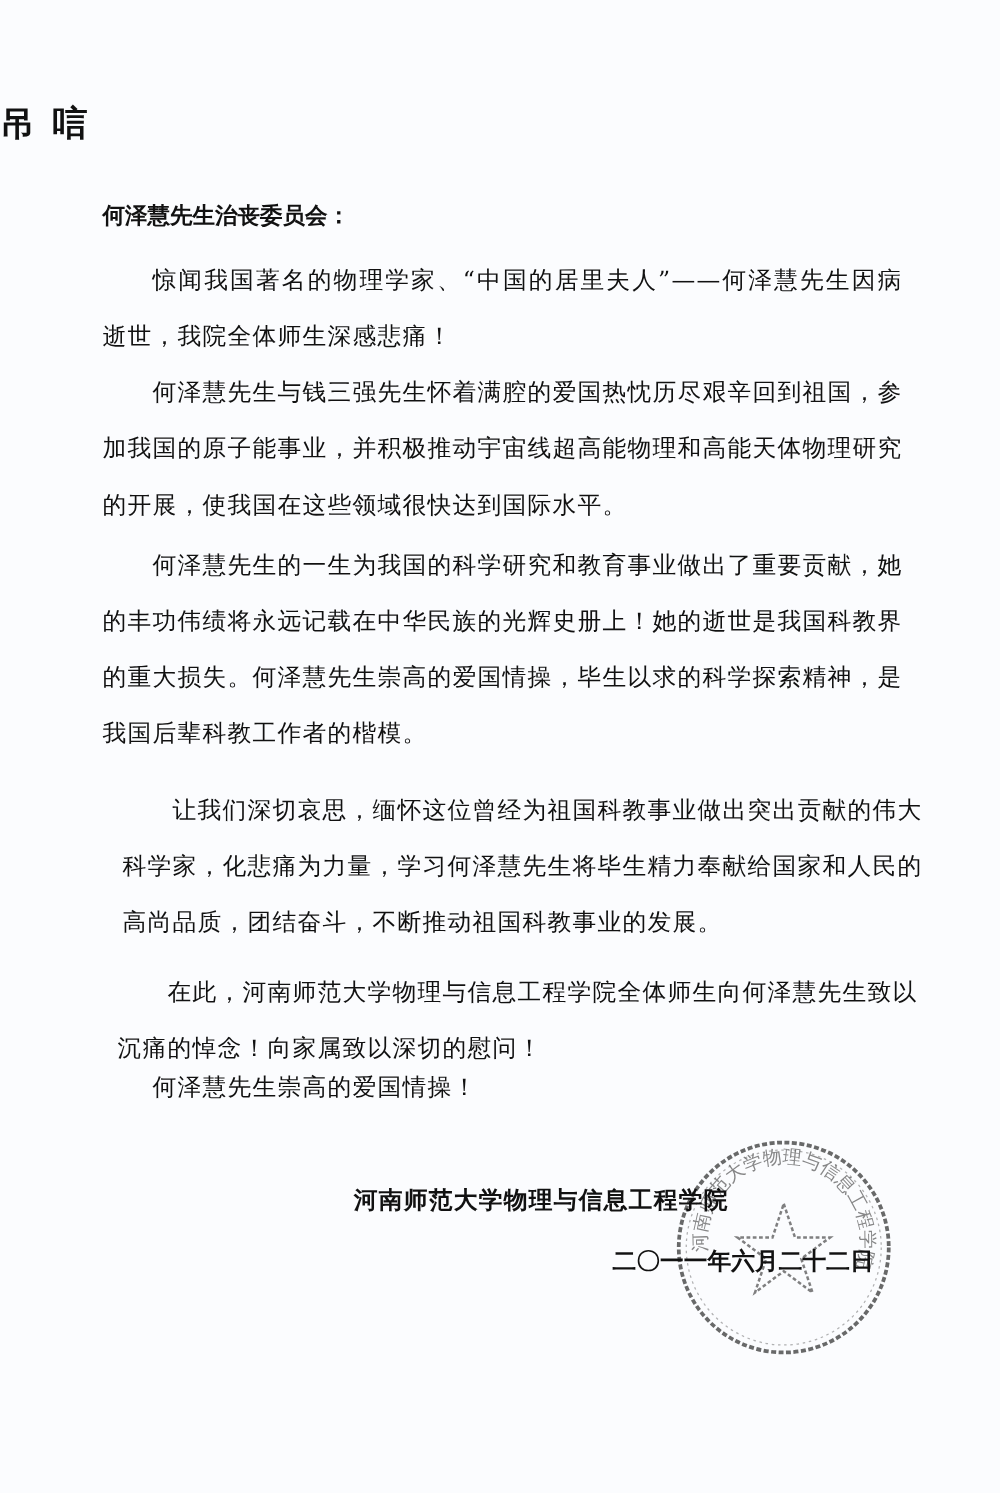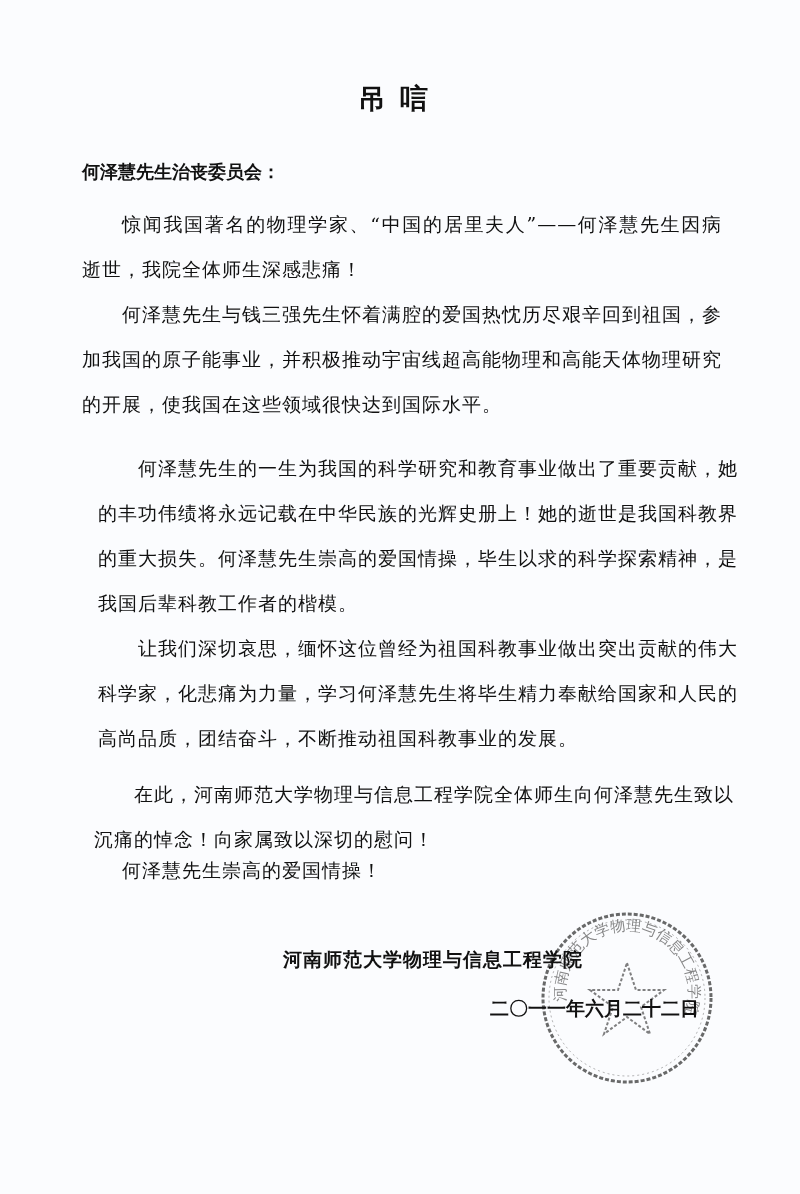--- a/index.html
+++ b/index.html
@@ -5,21 +5,21 @@
     html, body { margin: 0; padding: 0; }
     body {
       width: 800px; height: 1194px;
       background: #fbfcfe;
       position: relative; overflow: hidden;
       font-family: "DejaVu Serif", "Liberation Serif", serif;
       color: #111;
     }
     .title {
       position: absolute; top: 80px; left: 0; width: 800px;
-      text-align: center; font-family: "DejaVu Sans", sans-serif;
+      text-align: left; font-family: "DejaVu Sans", sans-serif;
       font-weight: bold; font-size: 28px; letter-spacing: 14px;
     }
     .salutation {
       position: absolute; top: 160px; left: 82px;
       font-size: 18px; font-weight: bold;
     }
     .body-text {
       position: absolute; left: 82px; width: 640px;
       font-size: 19px; font-weight: normal; line-height: 45px;
       text-indent: 40px; letter-spacing: 1px;
@@ -46,21 +46,21 @@
   </style>
 </head>
 <body>
 
 <div>
   <div class="title">吊唁</div>
   <div class="salutation">何泽慧先生治丧委员会：</div>
 
   <p class="body-text p1" style="margin:0">惊闻我国著名的物理学家、“中国的居里夫人”——何泽慧先生因病逝世，我院全体师生深感悲痛！</p>
   <p class="body-text p2" style="margin:0">何泽慧先生与钱三强先生怀着满腔的爱国热忱历尽艰辛回到祖国，参加我国的原子能事业，并积极推动宇宙线超高能物理和高能天体物理研究的开展，使我国在这些领域很快达到国际水平。</p>
-  <p class="body-text p3" style="margin:16px">何泽慧先生的一生为我国的科学研究和教育事业做出了重要贡献，她的丰功伟绩将永远记载在中华民族的光辉史册上！她的逝世是我国科教界的重大损失。何泽慧先生崇高的爱国情操，毕生以求的科学探索精神，是我国后辈科教工作者的楷模。</p>
+  <p class="body-text p3" style="margin:0">何泽慧先生的一生为我国的科学研究和教育事业做出了重要贡献，她的丰功伟绩将永远记载在中华民族的光辉史册上！她的逝世是我国科教界的重大损失。何泽慧先生崇高的爱国情操，毕生以求的科学探索精神，是我国后辈科教工作者的楷模。</p>
   <p class="body-text p4" style="margin:16px">让我们深切哀思，缅怀这位曾经为祖国科教事业做出突出贡献的伟大科学家，化悲痛为力量，学习何泽慧先生将毕生精力奉献给国家和人民的高尚品质，团结奋斗，不断推动祖国科教事业的发展。</p>
   <p class="body-text p5" style="margin:12px">在此，河南师范大学物理与信息工程学院全体师生向何泽慧先生致以沉痛的悼念！向家属致以深切的慰问！</p>
   <p class="body-text p6" style="margin:0">何泽慧先生崇高的爱国情操！</p>
 
   <svg class="seal" viewBox="0 0 180 180">
     <circle cx="90" cy="90" r="84" fill="none" stroke="#444" stroke-width="3" stroke-dasharray="4 2" opacity="0.8"></circle>
     <circle cx="90" cy="90" r="78" fill="none" stroke="#666" stroke-width="1" stroke-dasharray="2 3" opacity="0.5"></circle>
     <polygon points="90,55 99,82 127,82 104,99 113,126 90,109 67,126 76,99 53,82 81,82" fill="none" stroke="#555" stroke-width="2" stroke-dasharray="3 2" opacity="0.75"></polygon>
     <path id="sealArc" d="M 30 100 A 62 62 0 1 1 150 100" fill="none"></path>
     <text font-size="15" fill="#555" opacity="0.7" font-family="DejaVu Serif, serif">

